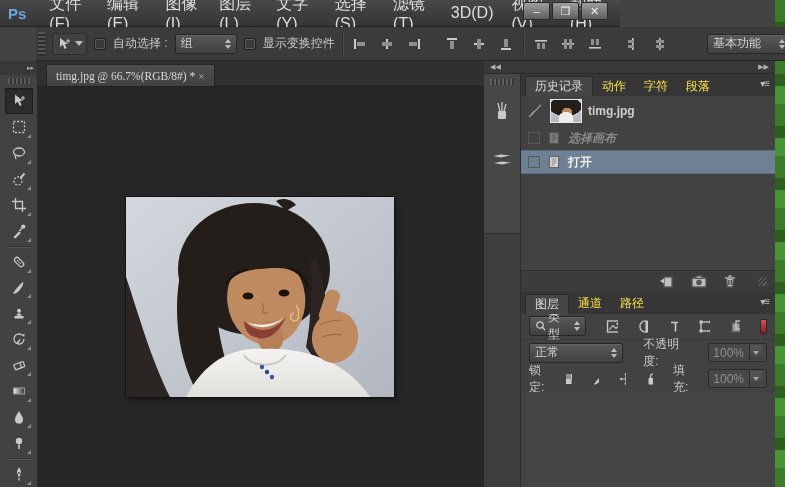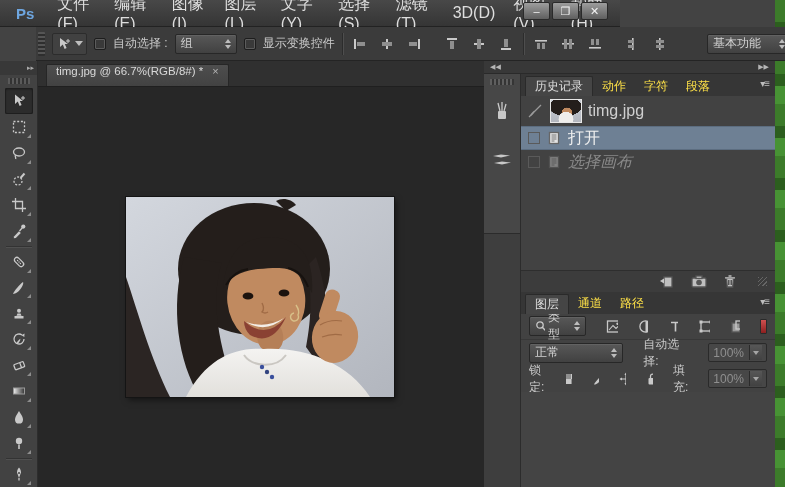--- a/index.html
+++ b/index.html
@@ -6,21 +6,21 @@
   body { font-family:"Liberation Sans","DejaVu Sans",sans-serif; }
   .app { position:relative; width:785px; height:487px; background:#434343; overflow:hidden; font-size:12px; color:#cfcfcf; }
 
   
   .desktop-strip { position:absolute; right:0; top:0; width:10px; height:100%;
     background:repeating-linear-gradient(180deg,#3c7b2a 0 22px,#2c5e1e 22px 34px,#479234 34px 52px); }
 
   
   .titlebar { position:absolute; left:0; top:0; width:620px; height:27px;
     background:linear-gradient(#484848,#353535); border-bottom:1px solid #222;
-    display:flex; align-items:center; padding-left:16px; }
+    display:flex; align-items:center; padding-left:8px; }
   .ps-logo { font-weight:bold; font-size:15px; color:#6ea6e0; margin-right:14px; letter-spacing:0; }
   .menu-item { padding:4px 9px; color:#dedede; font-size:16px; cursor:default; }
   .win-controls { position:absolute; right:12px; top:2px; display:flex; gap:2px; }
   .win-btn { width:27px; height:18px; background:linear-gradient(#9d9d9d,#5f5f5f);
     border:1px solid #2a2a2a; border-radius:2px; color:#f3f3f3; font-size:11px;
     display:flex; align-items:center; justify-content:center; line-height:1; }
 
   
   .optionsbar { position:absolute; left:0; top:27px; width:775px; height:34px;
     background:#3b3b3b; border-bottom:1px solid #242424; display:flex; align-items:center; gap:7px; padding:0 6px 0 2px;margin-left:36px; }
@@ -49,21 +49,21 @@
   .tool { width:28px; height:26px; display:flex; align-items:center; justify-content:center; border-radius:2px; position:relative; }
   .tool.selected { background:#2c2c2c; box-shadow:inset 0 0 0 1px #1e1e1e, inset 0 1px 2px #161616; }
   .tool svg { display:block; }
   .tool .sub { position:absolute; right:2px; bottom:2px; width:0; height:0; border-left:4px solid transparent; border-bottom:4px solid #8d8d8d; }
   .tool-div { width:26px; height:1px; background:#333; box-shadow:0 1px 0 #505050; margin:2px 0; }
 
   
   .canvas-col { position:absolute; left:38px; top:61px; width:446px; bottom:0; display:flex; flex-direction:column; }
   .tabbar { height:25px; background:#303030; display:flex; align-items:flex-end; }
   .doc-tab { margin-left:8px; height:22px; background:linear-gradient(#4e4e4e,#424242); border:1px solid #262626; border-bottom:none;
-    border-radius:2px 2px 0 0; display:flex; gap:9px; padding:0 9px; color:#d8d8d8; font-size:11.5px; }
+    border-radius:2px 2px 0 0; display:flex; align-items:center; gap:3px; padding:0 9px; color:#d8d8d8; font-size:11.5px;font-family:Liberation Serif, serif; }
   .tab-close { color:#b5b5b5; font-size:11px; }
   .canvas { flex:1; background:#272727; position:relative; border-top:1px solid #1f1f1f; }
   .photo { position:absolute; left:88px; top:110px; width:268px; height:200px; box-shadow:0 0 0 1px #141414, 2px 3px 6px rgba(0,0,0,.5); }
 
   
   .dock-head { position:absolute; left:484px; top:61px; width:291px; height:13px; background:#383838; border-bottom:1px solid #2a2a2a;
     display:flex; align-items:center; justify-content:space-between; padding:0 6px; color:#b5b5b5; font-size:9px; line-height:10px; }
   .icon-strip { position:absolute; left:484px; top:74px; width:37px; bottom:0; background:#3e3e3e; border-right:1px solid #2c2c2c; }
   .icon-strip-panel { margin:0; width:100%; height:160px; background:#474747; border-bottom:1px solid #2b2b2b;
     display:flex; flex-direction:column; align-items:center; }
@@ -77,21 +77,21 @@
   .panel-tab { height:20px; padding:0 9px; display:flex; align-items:center; color:#fde047; font-size:12px; }
   .panel-tab.active { background:#454545; color:#dedede; border:1px solid #2a2a2a; border-bottom:none; border-radius:2px 2px 0 0; }
   .panel-menu { position:absolute; right:6px; top:4px; color:#bdbdbd; font-size:10px; letter-spacing:-1px; }
 
   .hist-row { display:flex; align-items:center; gap:6px; padding-left:5px; }
   .hist-row.snapshot { height:30px; }
   .hist-row.state { height:24px; }
   .hist-row.sel { background:#6e8094; color:#f0f0f0; border-top:1px solid #5c6d80; border-bottom:1px solid #5c6d80; }
   .hist-row.dis { color:#8a8a8a; font-style:italic; }
   .hist-check { width:12px; height:12px; border:1px solid #5a5a5a; background:transparent; margin-left:2px; }
-  .hist-label { font-size:16px; }
+  .hist-label { font-size:12px;font-weight:bold; }
   .thumb { width:32px; height:24px; border:1px solid #e8e8e8; }
   .mini-photo { background:
       radial-gradient(circle at 50% 88%, #efeeec 0 30%, transparent 31%),
       radial-gradient(circle at 53% 58%, #c08a60 0 25%, transparent 26%),
       radial-gradient(ellipse 55% 42% at 48% 30%, #241e1b 0 99%, transparent 100%),
       linear-gradient(#c9cdd5,#b2b6be); }
   .hist-filler { flex:1; }
   .panel-footer { height:22px; background:#3c3c3c; border-top:1px solid #2e2e2e; display:flex; align-items:center; justify-content:flex-end; gap:14px; padding-right:8px; }
   .corner-grip { width:9px; height:9px; margin-left:6px;
     background:repeating-linear-gradient(135deg,#666 0 1px,transparent 1px 3px); }
@@ -460,36 +460,36 @@
 
     <div class="hist-row snapshot">
       <svg class="ic" width="18" height="18">
         <path class="f2" d="M4,14 C4.8,11.6 6.8,9.4 8.2,8.4 C8.8,9.2 7.6,11.8 6,13.2 C5.2,13.9 4.4,14.1 4,14 Z"></path>
         <path d="M3,15 L15,3" stroke="#9a9a9a"></path>
       </svg>
       <div class="thumb mini-photo"></div>
       <span class="hist-label">timg.jpg</span>
     </div>
 
-    <div class="hist-row state sel">
-      <div class="hist-check"></div>
-      <svg class="ic" width="16" height="16">
-        <rect x="3.5" y="2.5" width="9" height="11" fill="#e3e3e3" stroke="#666"></rect>
-        <path d="M5.5,5 h5 M5.5,7 h5 M5.5,9 h5 M5.5,11 h3" stroke="#777" stroke-width="1"></path>
-      </svg>
-      <span class="hist-label">打开</span>
-    </div>
-
     <div class="hist-row state dis">
       <div class="hist-check"></div>
       <svg class="ic" width="16" height="16" opacity="0.45">
         <rect x="3.5" y="2.5" width="9" height="11" fill="#cfcfcf" stroke="#666"></rect>
         <path d="M5.5,5 h5 M5.5,7 h5 M5.5,9 h5 M5.5,11 h3" stroke="#777" stroke-width="1"></path>
       </svg>
       <span class="hist-label">选择画布</span>
+    </div>
+
+    <div class="hist-row state sel">
+      <div class="hist-check"></div>
+      <svg class="ic" width="16" height="16">
+        <rect x="3.5" y="2.5" width="9" height="11" fill="#e3e3e3" stroke="#666"></rect>
+        <path d="M5.5,5 h5 M5.5,7 h5 M5.5,9 h5 M5.5,11 h3" stroke="#777" stroke-width="1"></path>
+      </svg>
+      <span class="hist-label">打开</span>
     </div>
 
     <div class="hist-filler"></div>
 
     <div class="panel-footer">
       <svg class="ic" width="18" height="16">
         <rect x="6" y="4" width="8" height="10" fill="#bfbfbf" stroke="#555"></rect>
         <path class="f" d="M2,8 L6,5.5 V10.5 Z"></path>
       </svg>
       <svg class="ic" width="18" height="16">
@@ -551,21 +551,21 @@
     </div>
 
     <div class="layers-row row-blend">
       <div class="select" style="width:106px">
         <span>正常</span>
         <span class="spin">
             <i class="up"></i>
             <i class="dn"></i>
           </span>
       </div>
-      <span class="opt-label">自动选择:</span>
+      <span class="opt-label">不透明度:</span>
       <div class="value-box">
         <span>100%</span>
         <span class="vb-arrow">
             <i></i>
           </span>
       </div>
     </div>
 
     <div class="layers-row row-lock">
       <span class="opt-label">锁定:</span>

